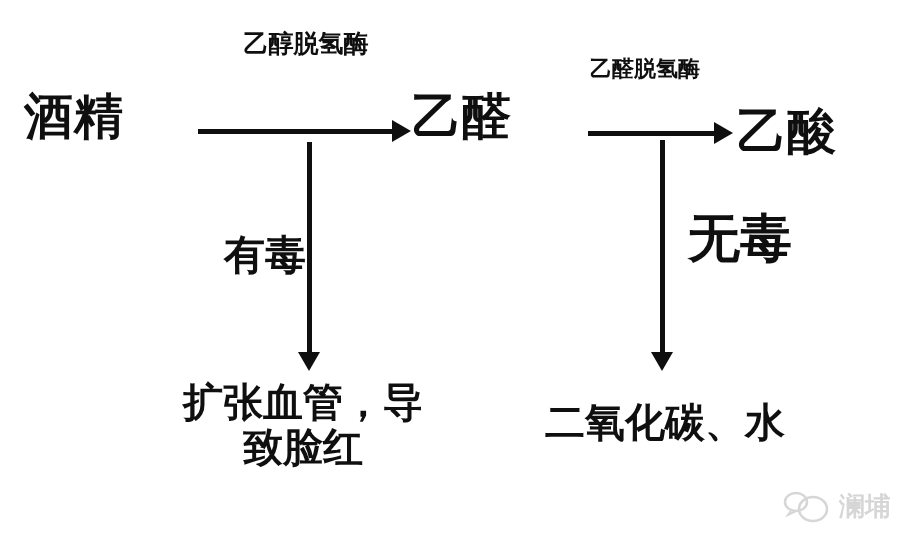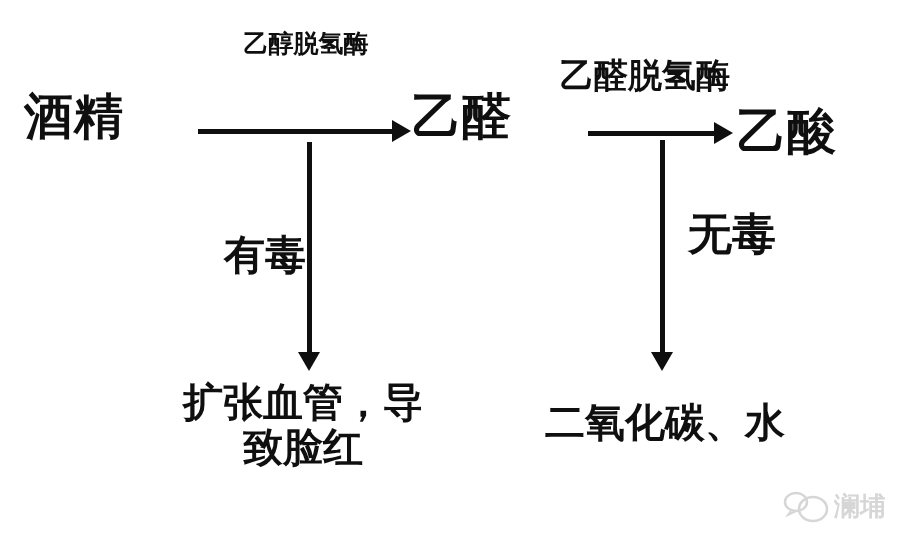--- a/index.html
+++ b/index.html
@@ -29,25 +29,25 @@
   }
   
   .node { font-size: 49px; letter-spacing: 1px; }
   .node-alcohol      { left: 24px;  top: 92px; }
   .node-acetaldehyde { left: 412px; top: 92px; }
   .node-aceticacid   { left: 737px; top: 95px; margin-top: 12px; }
 
   
   .enzyme1-l1 { left: 205px; top: 31px;  width: 202px; font-size: 25px; text-align: center; }
   .enzyme1-l2 { left: 205px; top: 76px;  width: 202px; font-size: 28px; text-align: center; }
-  .enzyme2    { left: 545px; top: 58px;  width: 200px; font-size: 34px; text-align: center; }
+  .enzyme2    { left: 545px; top: 58px;  width: 200px; font-size: 22px; text-align: center; }
 
   
   .label-toxic    { left: 192px; top: 235px; font-size: 41px; margin-left: 32px; }
-  .label-nontoxic { left: 688px; top: 212px; font-size: 44px; }
+  .label-nontoxic { left: 688px; top: 212px; font-size: 52px; }
 
   
   .result-flush {
     left: 158px; top: 380px; width: 290px;
     font-size: 40px; line-height: 1.12; text-align: center;
     white-space: normal;
   }
   .result-co2 { left: 545px; top: 402px; font-size: 40px; }
 
   
@@ -67,21 +67,21 @@
                  border-left: 11px solid transparent; border-right: 11px solid transparent;
                  border-top: 19px solid var(--ink); }
   .down2-shaft { left: 660px; top: 140px; height: 212px; }
   .down2-head  { position: absolute; left: 651px; top: 352px; width: 0; height: 0;
                  border-left: 11px solid transparent; border-right: 11px solid transparent;
                  border-top: 19px solid var(--ink); }
 
   
   .watermark {
     position: absolute; left: 782px; top: 487px;
-    display: flex; align-items: center; 
+    display: flex; align-items: center; gap: 5px;
     color: var(--watermark);
   }
   .watermark-text {
     font-size: 26px; font-weight: 700; color: var(--watermark);
     line-height: 1;
   }
 </style>
 </head>
 <body>
 

